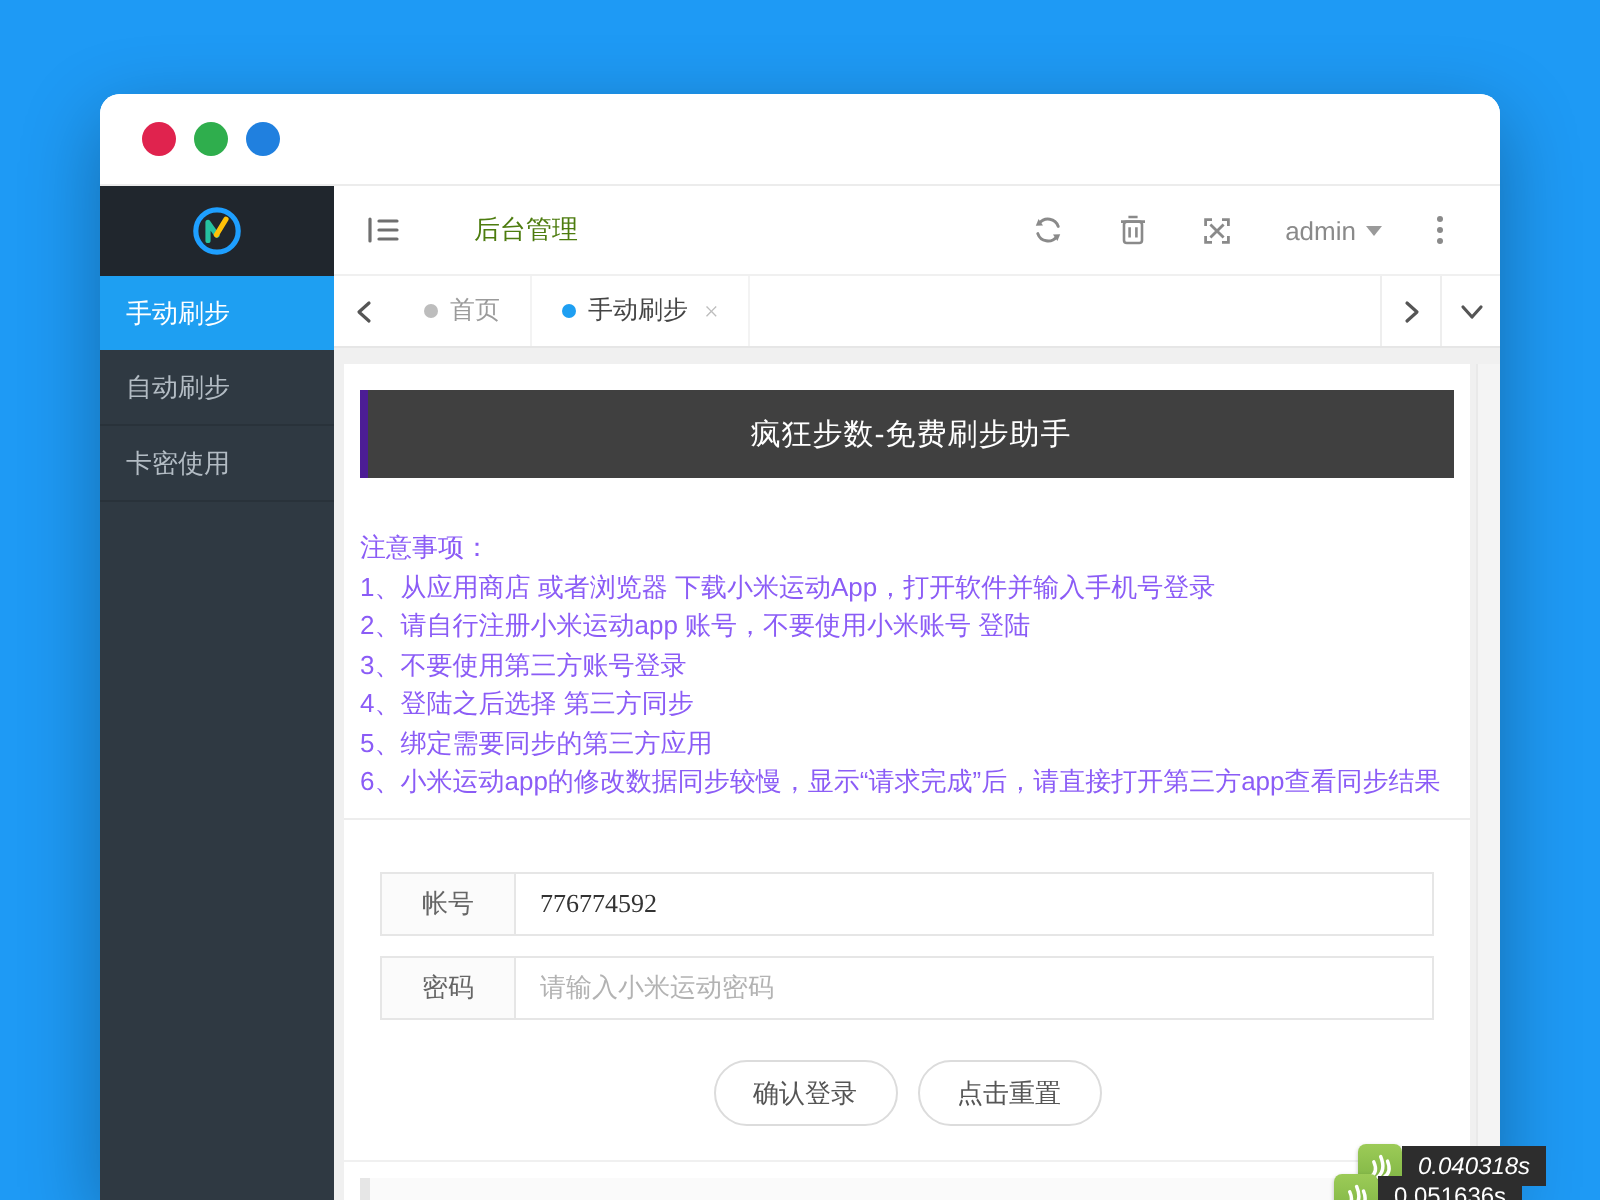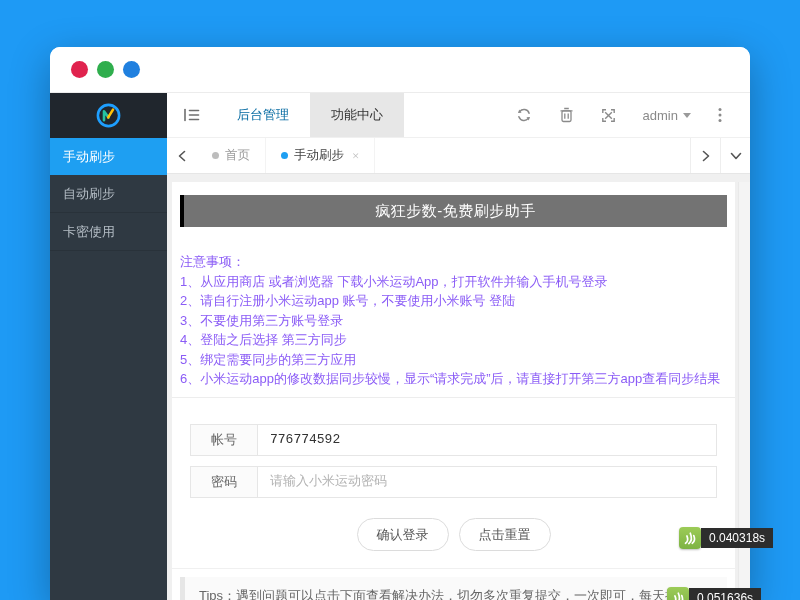--- a/index.html
+++ b/index.html
@@ -20,21 +20,21 @@
     height:45px;flex-shrink:0;background:#fff;border-bottom:1px solid #ececec;
     display:flex;align-items:center;padding-left:21px;gap:9px;
   }
   .tl{width:17px;height:17px;border-radius:50%;}
   .tl.red{background:#e0234e;} .tl.green{background:#2fae4d;} .tl.blue{background:#2080df;}
   
   .app-header{height:45px;flex-shrink:0;display:flex;}
   .logo-block{width:117px;flex-shrink:0;background:#20262d;display:flex;align-items:center;justify-content:center;}
   .nav{flex:1;background:#fff;border-bottom:1px solid #f0f0f0;display:flex;align-items:stretch;min-width:0;}
   .nav-menu-btn{display:flex;align-items:center;padding:0 16px;cursor:pointer;}
-  .nav-tab{display:flex;align-items:center;padding:0 21px;font-size:13px;color:#0369a1;cursor:pointer;}
+  .nav-tab{display:flex;align-items:center;padding:0 21px;font-size:13px;color:#4d7c0f;cursor:pointer;}
   .nav-tab.active{background:#e7e7e7;color:#333;}
   .nav-spacer{flex:1;}
   .nav-actions{display:flex;align-items:center;gap:27px;padding-right:28px;}
   .nav-icon{display:flex;align-items:center;cursor:pointer;}
   .admin-item{display:flex;align-items:center;gap:5px;font-size:13px;color:#8a8a8a;cursor:pointer;}
   .caret-down{width:0;height:0;border-left:4px solid transparent;border-right:4px solid transparent;border-top:5px solid #9a9a9a;}
   
   .app-body{flex:1;display:flex;min-height:0;}
   .sidebar{width:117px;flex-shrink:0;background:#2f3942;display:flex;flex-direction:column;}
   .side-item{height:37px;line-height:37px;padding-left:13px;font-size:13px;color:#b3bcc4;cursor:pointer;border-bottom:1px solid rgba(0,0,0,.12);}
@@ -49,55 +49,55 @@
   .tb-dot{width:7px;height:7px;border-radius:50%;background:#bdbdbd;flex-shrink:0;}
   .tb-tab.active .tb-dot{background:#1e9ff2;}
   .tb-close{color:#bdbdbd;font-size:13px;margin-left:2px;}
   .tb-spacer{flex:1;}
   .tb-right{width:29px;border-left:1px solid #eee;display:flex;align-items:center;justify-content:center;cursor:pointer;}
   
   .content{flex:1;background:#f0f0f0;padding:8px 0 0 5px;display:flex;min-height:0;position:relative;}
   .card{flex:1;background:#fff;min-width:0;overflow:hidden;}
   .scroll-track{width:11px;flex-shrink:0;background:#f4f4f4;border-left:1px solid #e9e9e9;margin-left:3px;}
   .banner{
-    margin:13px 8px 0;height:32px;background:#737373;border-left:4px solid #000000;
+    margin:13px 8px 0;height:44px;background:#404040;border-left:4px solid #4c1d95;
     color:#fff;font-size:15px;display:flex;align-items:center;justify-content:center;letter-spacing:.5px;
   }
   .notice{margin:25px 8px 0;color:#8b5cf6;font-size:13px;line-height:19.5px;}
   .divider{border-top:1px solid #ededed;margin-top:8px;}
   .form-area{margin:26px 18px 0;}
   .frow{display:flex;height:32px;margin-bottom:10px;justify-content:space-between;}
   .flabel{
     width:66px;flex-shrink:0;background:#fbfbfb;border:1px solid #e6e6e6;
     display:flex;align-items:center;justify-content:center;font-size:13px;color:#666;
   }
   .finput{
     flex:1;border:1px solid #e6e6e6;border-left:none;background:#fff;outline:none;
-    padding:0 12px;font-size:13px;color:#333;font-family:Liberation Mono, monospace;min-width:0;
+    padding:0 12px;font-size:13px;color:#333;font-family:Liberation Serif, serif;min-width:0;
   }
   .finput::placeholder{color:#b3b3b3;}
   .btnrow{display:flex;justify-content:center;gap:10px;margin-top:20px;}
   .pill-btn{
     border:1px solid #dcdcdc;border-radius:100px;background:#fff;color:#555;
     font-size:13px;padding:9px 19px;line-height:1;cursor:pointer;font-family:inherit;
   }
   .tips-wrap{margin-top:17px;border-top:1px solid #f0f0f0;padding:8px 8px 0;}
   .quote{border-left:5px solid #e6e6e6;background:#fafafa;padding:10px 10px 10px 14px;color:#666;font-size:13px;}
   
   .trace-badge{position:absolute;display:flex;align-items:flex-start;z-index:50;}
   .trace-icon{
     width:22px;height:22px;border-radius:4px;flex-shrink:0;
     background:linear-gradient(180deg,#9ccb57,#7db343);
     display:flex;align-items:center;justify-content:center;box-shadow:0 1px 2px rgba(0,0,0,.25);
   }
   .trace-label{
     margin-top:1px;height:20px;line-height:20px;background:#2d2d2d;color:#fff;
     font-size:12px;padding:0 8px;white-space:nowrap;
   }
-  .badge-1{left:679px;top:527px;} .badge-2{left:667px;top:576px;margin-top:11px;}
+  .badge-1{left:679px;top:572px;font-style:italic;} .badge-2{left:667px;top:576px;margin-top:11px;}
   svg{display:block;}
 </style>
 </head>
 <body>
 
 <div class="window">
 
   <div class="titlebar">
     <div class="tl red"></div>
     <div class="tl green"></div>
@@ -121,21 +121,20 @@
             <g stroke="#6f6f6f" stroke-width="1.6" stroke-linecap="round">
               <path d="M2 1.5 V12.5"></path>
                 <path d="M6.5 2.5 H15.5"></path>
                 <path d="M6.5 7 H15.5"></path>
                 <path d="M6.5 11.5 H15.5"></path>
             </g>
           </svg>
         </span>
       </div>
       <div class="nav-tab">后台管理</div>
-      <div class="nav-tab active">功能中心</div>
       <div class="nav-spacer"></div>
       <div class="nav-actions">
         <div class="nav-icon">
           <svg width="16" height="16" viewBox="0 0 16 16">
             <g stroke="#8a8a8a" stroke-width="1.5" fill="none" stroke-linecap="round">
               <path d="M13.1 6.2 A5.4 5.4 0 0 0 3.7 4.6"></path>
               <path d="M2.9 9.8 A5.4 5.4 0 0 0 12.3 11.4"></path>
             </g>
             <polygon points="1.9,5.9 5.5,5.7 3.3,2.5" fill="#8a8a8a"></polygon>
             <polygon points="14.1,10.1 10.5,10.3 12.7,13.5" fill="#8a8a8a"></polygon>

